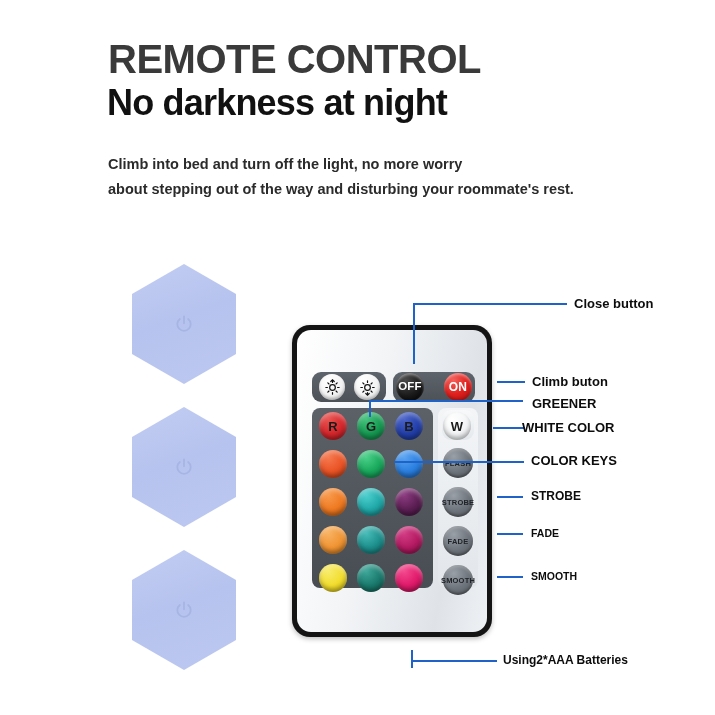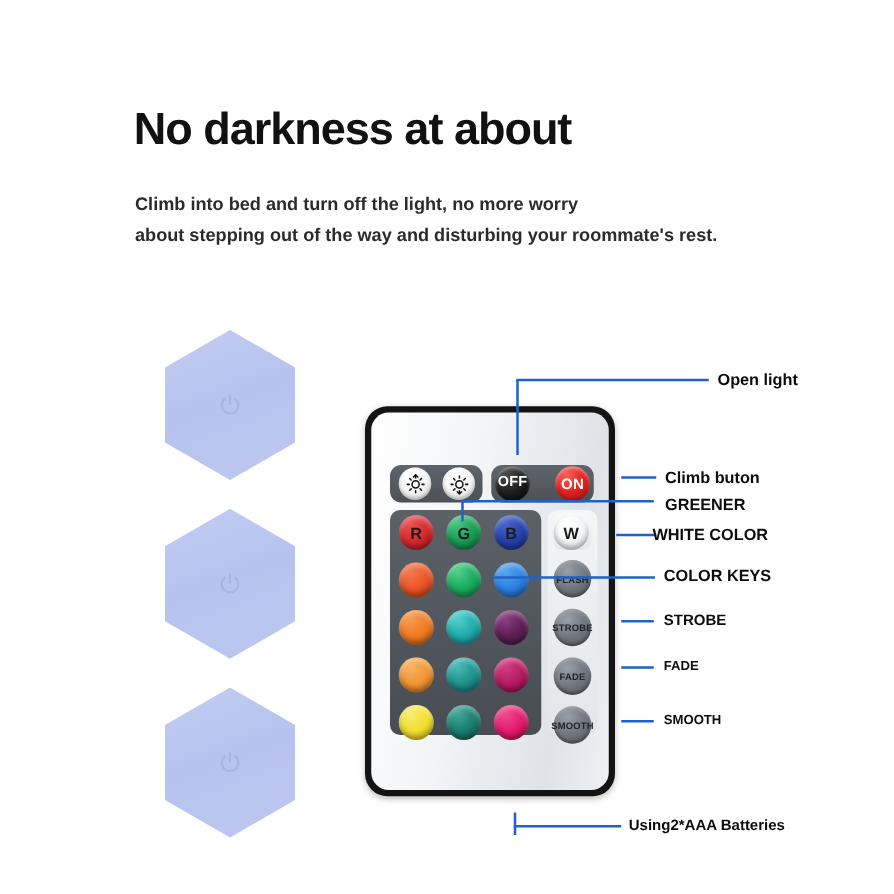--- a/index.html
+++ b/index.html
@@ -221,21 +221,22 @@
     color: #0c0c0c;
     white-space: nowrap;
     line-height: 1;
   }
 </style>
 </head>
 <body>
 
 <div id="page">
 
-  <div class="hdr-subtitle">No darkness at about</div>
+  <div class="hdr-title">REMOTE CONTROL</div>
+  <div class="hdr-subtitle">No darkness at night</div>
   <div class="hdr-body">
     <div>Climb into bed and turn off the light, no more worry</div>
     <div>about stepping out of the way and disturbing your roommate's rest.</div>
   </div>
 
   <div class="hex" style="left:132px; top:264px;">
     <span class="pwr">
       <svg viewBox="0 0 24 24" width="20" height="20" fill="none" stroke="#8f9fd4" stroke-width="2.2" stroke-linecap="round">
         <path d="M12 3 L12 11"></path>
         <path d="M7 6 A8 8 0 1 0 17 6"></path>
@@ -336,21 +337,21 @@
 
   <div class="lead h" style="left:497px; top:496px; width:26px;"></div>
 
   <div class="lead h" style="left:497px; top:533px; width:26px;"></div>
 
   <div class="lead h" style="left:497px; top:576px; width:26px;"></div>
 
   <div class="lead v" style="left:411px; top:650px; height:18px;"></div>
   <div class="lead h" style="left:411px; top:660px; width:86px;"></div>
 
-  <div class="callout" style="left:574px; top:297px; font-size:13px;">Open light</div>
+  <div class="callout" style="left:574px; top:297px; font-size:13px;">Close button</div>
   <div class="callout" style="left:532px; top:375px; font-size:13px;">Climb buton</div>
   <div class="callout" style="left:532px; top:397px; font-size:13px;">GREENER</div>
   <div class="callout" style="left:522px; top:421px; font-size:13px;">WHITE COLOR</div>
   <div class="callout" style="left:531px; top:454px; font-size:13px;">COLOR KEYS</div>
   <div class="callout" style="left:531px; top:490px; font-size:12px;">STROBE</div>
   <div class="callout" style="left:531px; top:528px; font-size:10.5px;">FADE</div>
   <div class="callout" style="left:531px; top:571px; font-size:10.5px;">SMOOTH</div>
   <div class="callout" style="left:503px; top:654px; font-size:12px;">Using2*AAA Batteries</div>
 
 </div>

